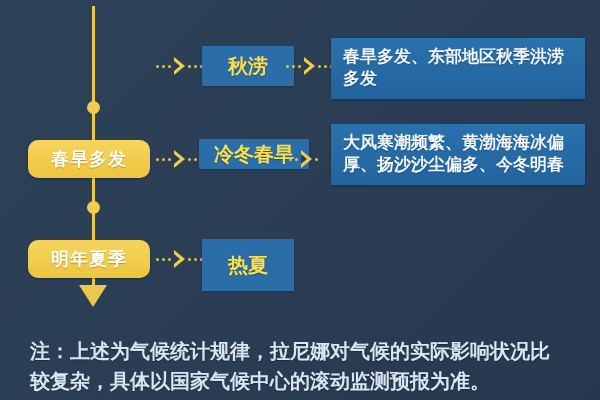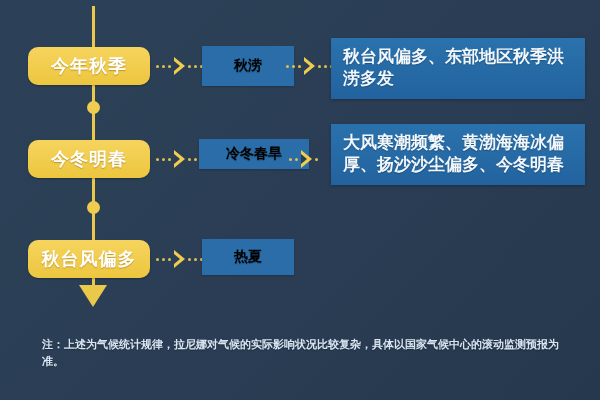--- a/index.html
+++ b/index.html
@@ -128,22 +128,22 @@
   .term-chip {
     position: absolute;
     background: #2a6da8;
     display: flex;
     align-items: center;
     justify-content: center;
     padding: 0 10px;
     box-shadow: 0 1px 2px rgba(0,0,0,0.2);
   }
   .term-chip .label {
-    color: #000000;
-    font-size: 14px;
+    color: #fde047;
+    font-size: 20px;
     font-weight: bold;
     white-space: nowrap;
     text-shadow: 0 1px 1px rgba(0,0,0,0.25);
   }
 
   
   .desc-panel {
     position: absolute;
     background: linear-gradient(180deg, #2a72ad 0%, #22639f 100%);
     padding: 8px 12px;
@@ -153,44 +153,41 @@
     color: #f2f7fc;
     font-size: 17px;
     font-weight: bold;
     line-height: 1.32;
     text-shadow: 0 1px 1px rgba(0,0,0,0.25);
   }
 
   
   .footnote {
     position: absolute;
-    left: 42px;
+    left: 30px;
     top: 336px;
     width: 520px;
     color: #d9e6f2;
-    font-size: 11px;
+    font-size: 20px;
     font-weight: bold;
     line-height: 1.5;
     text-shadow: 0 1px 1px rgba(0,0,0,0.3);
   }
 </style>
 </head>
 <body>
 
 <div id="infographic">
 
   <div class="timeline-axis"></div>
   <div class="timeline-dot d1"></div>
   <div class="timeline-dot d2"></div>
   <div class="timeline-arrowhead"></div>
 
   <div class="row r1">
-    <div class="stage-pill" style="top:5px">
-      <span class="label">今年秋季</span>
-    </div>
     <div class="connector" style="left:156px; top:15px">
       <span class="dots">
           <i></i>
           <i></i>
           <i></i>
         </span>
       <span class="chevron"></span>
       <span class="dots">
           <i></i>
           <i></i>
@@ -207,27 +204,27 @@
           <i></i>
         </span>
       <span class="chevron"></span>
       <span class="dots">
           <i></i>
           <i></i>
           <i></i>
         </span>
     </div>
     <div class="desc-panel" style="left:331px; top:-4px; width:230px">
-      <div class="label">秋台风偏多、东部地区秋季洪涝多发</div>
+      <div class="label">春旱多发、东部地区秋季洪涝多发</div>
     </div>
   </div>
 
   <div class="row r2">
     <div class="stage-pill" style="top:7px">
-      <span class="label">今冬明春</span>
+      <span class="label">春旱多发</span>
     </div>
     <div class="connector" style="left:156px; top:17px">
       <span class="dots">
           <i></i>
           <i></i>
           <i></i>
         </span>
       <span class="chevron"></span>
       <span class="dots">
           <i></i>
@@ -247,35 +244,35 @@
           <i></i>
         </span>
     </div>
     <div class="desc-panel" style="left:331px; top:-9px; width:230px">
       <div class="label">大风寒潮频繁、黄渤海海冰偏厚、扬沙沙尘偏多、今冬明春</div>
     </div>
   </div>
 
   <div class="row r3">
     <div class="stage-pill" style="top:5px">
-      <span class="label">秋台风偏多</span>
+      <span class="label">明年夏季</span>
     </div>
     <div class="connector" style="left:156px; top:15px">
       <span class="dots">
           <i></i>
           <i></i>
           <i></i>
         </span>
       <span class="chevron"></span>
       <span class="dots">
           <i></i>
           <i></i>
           <i></i>
         </span>
     </div>
-    <div class="term-chip" style="left:202px; top:4px; width:72px; height:36px">
+    <div class="term-chip" style="left:202px; top:4px; width:72px; height:52px">
       <span class="label">热夏</span>
     </div>
   </div>
 
   <div class="footnote">注：上述为气候统计规律，拉尼娜对气候的实际影响状况比较复杂，具体以国家气候中心的滚动监测预报为准。</div>
 
 </div>
 
 </body></html>

